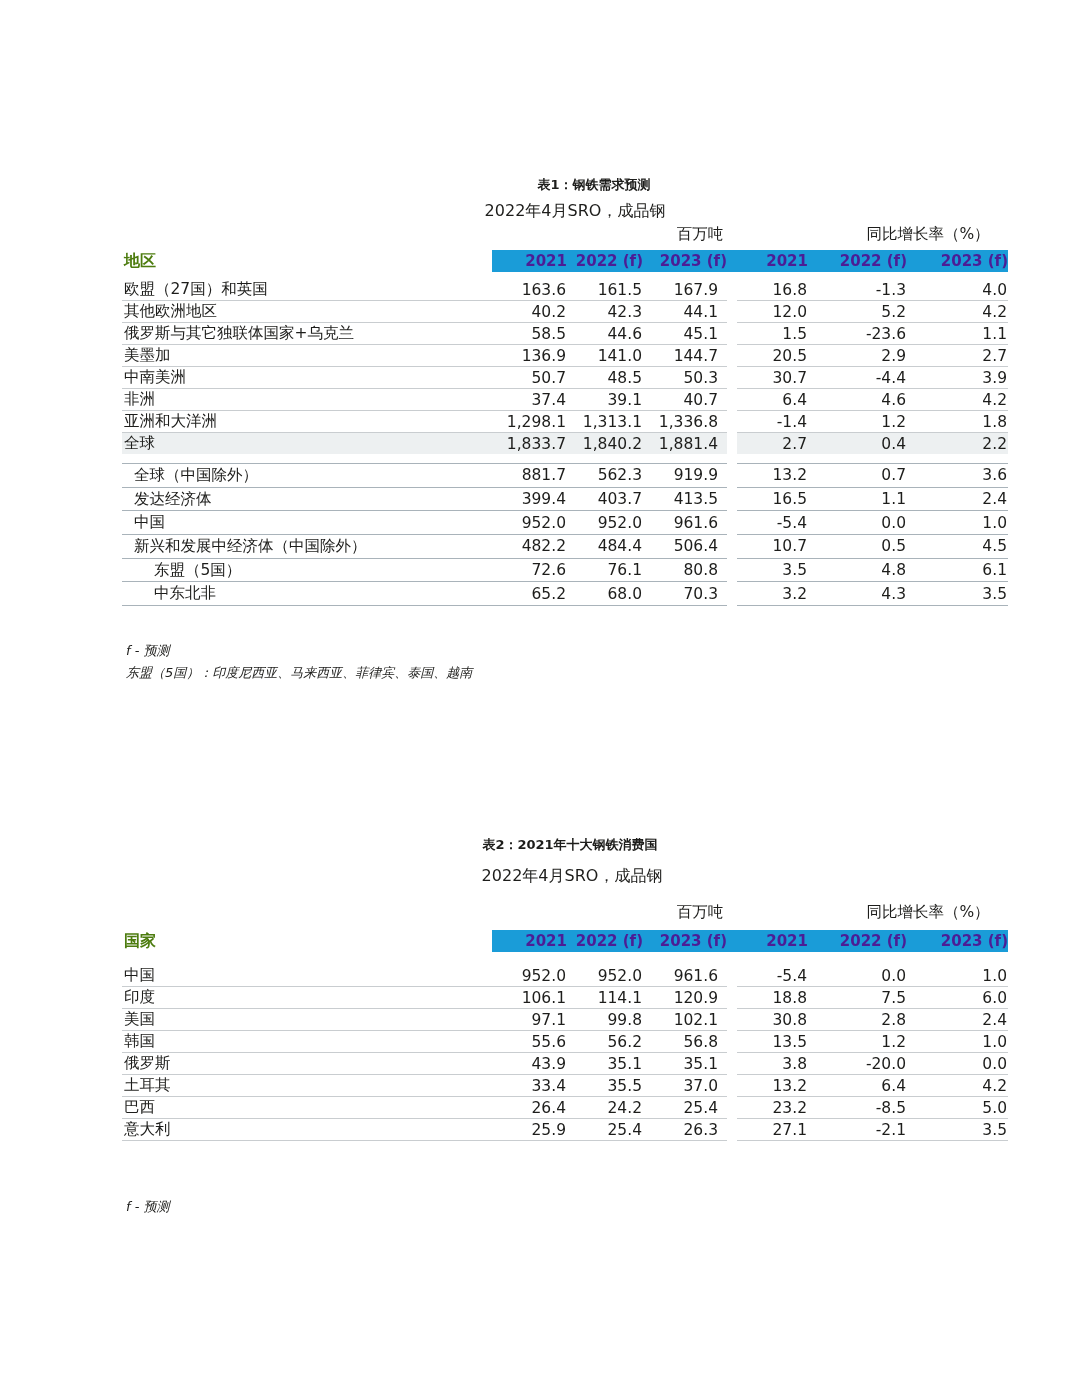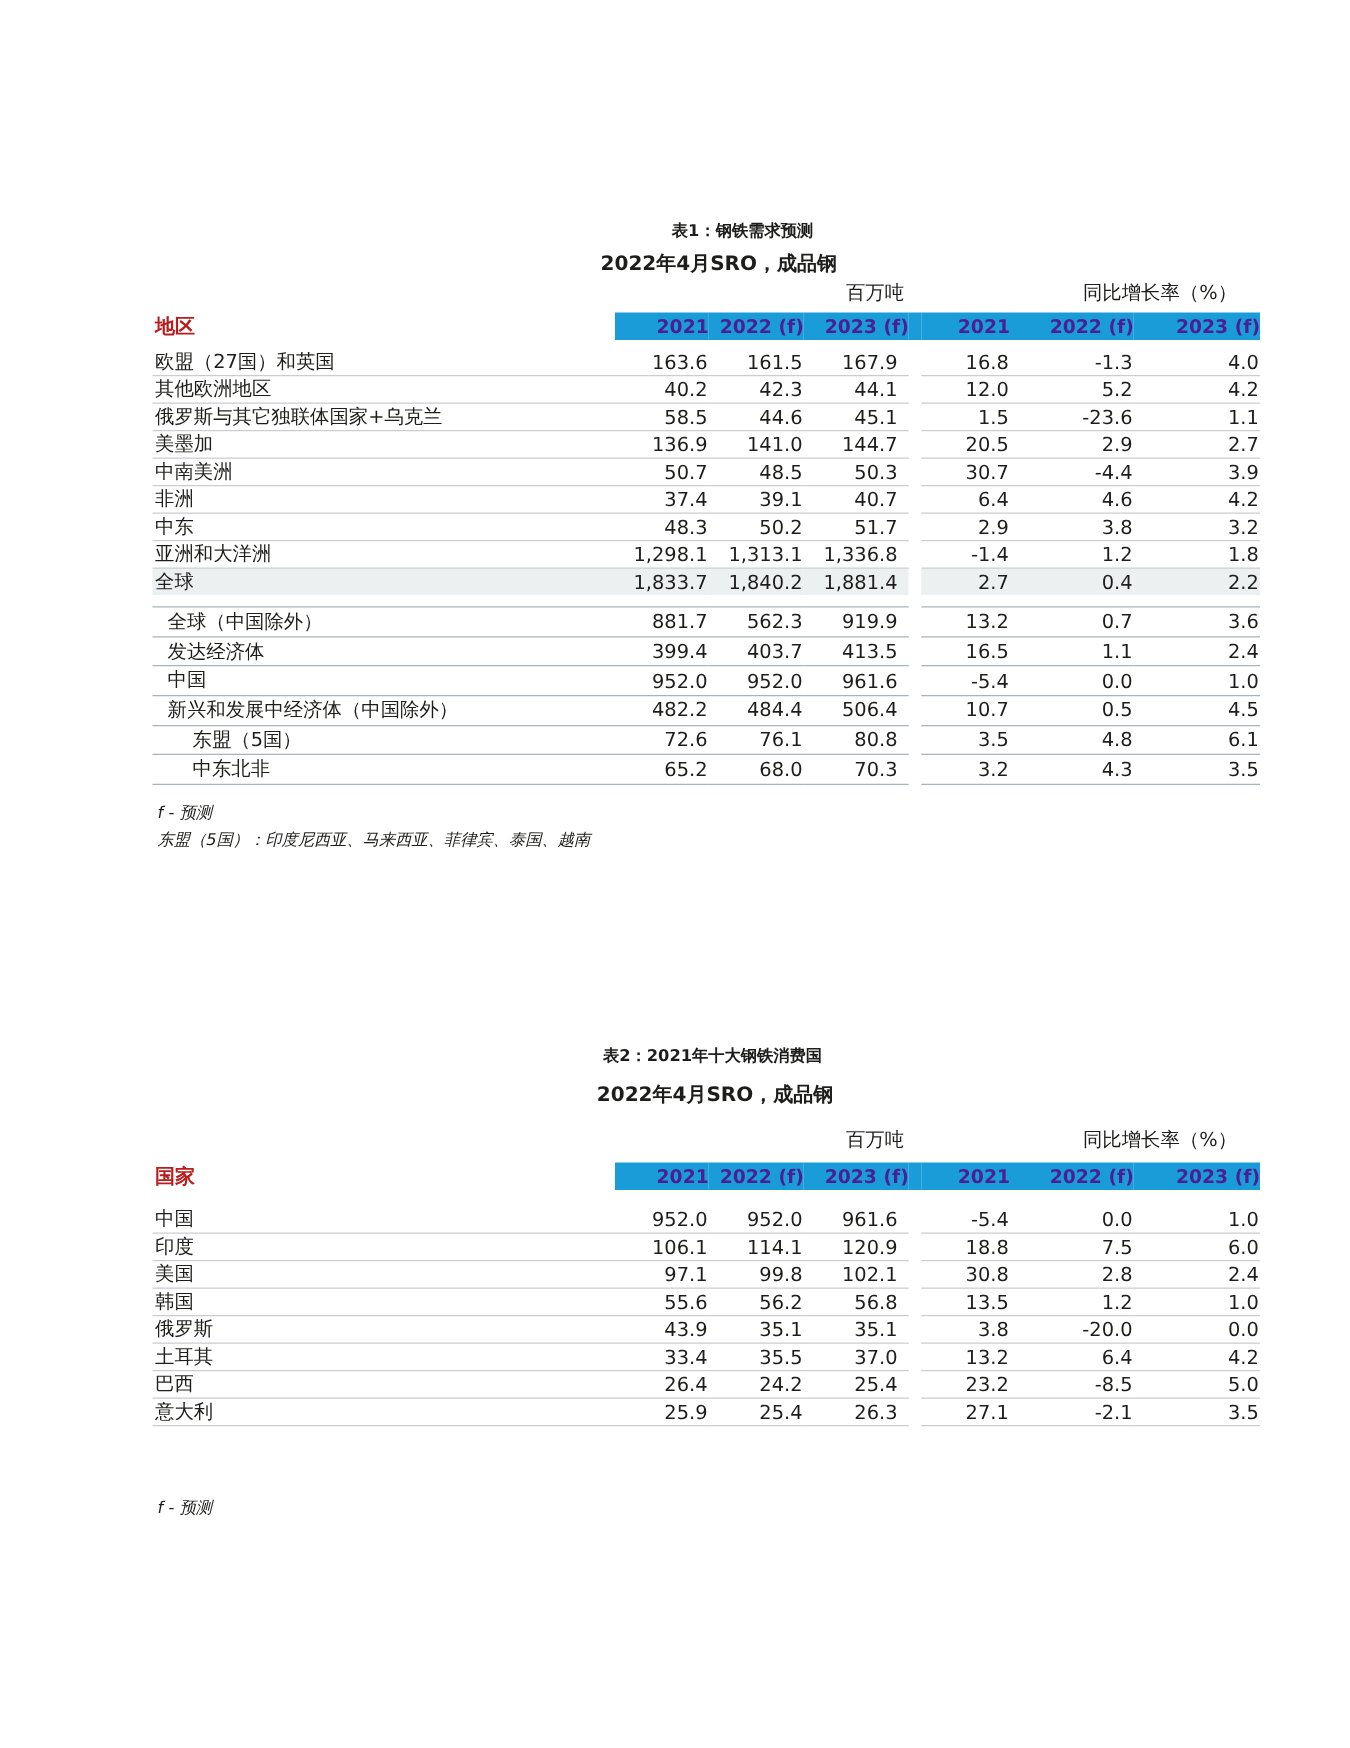--- a/index.html
+++ b/index.html
@@ -5,39 +5,39 @@
   html,body{margin:0;padding:0;}
   body{
     width:1080px;height:1398px;background:#ffffff;
     font-family:"DejaVu Sans","Liberation Sans",sans-serif;
     color:#1d1d1b;
   }
   .page{position:relative;width:1080px;height:1398px;background:#fff;overflow:hidden;}
 
   .tblock{position:absolute;width:960px;text-align:center;white-space:nowrap;}
   .title{font-size:13px;font-weight:700;}
-  .subtitle{font-size:16px;font-weight:700;}
+  .subtitle{font-size:16px;font-weight:400;}
 
   .glabel{position:absolute;text-align:center;font-size:15.5px;white-space:nowrap;}
 
   table.datatable{
     position:absolute;border-collapse:collapse;table-layout:fixed;
     width:886px;font-size:15.5px;
   }
   col.c-label{width:370px;}
   col.c-n1{width:75px;} col.c-n2{width:76px;} col.c-n3{width:84px;}
   col.c-sp{width:10px;}
   col.c-g1{width:71px;} col.c-g2{width:99px;} col.c-g3{width:101px;}
 
   tr.band th{
     height:22px;background:#1a9cd8;color:#4c1d95;font-weight:700;
     font-size:15px;text-align:right;padding:0;vertical-align:middle;
   }
   tr.band th.rowhead{
-    background:transparent;color:#b91c1c;text-align:left;font-size:16px;padding-left:2px;
+    background:transparent;color:#4d7c0f;text-align:left;font-size:16px;padding-left:2px;
   }
   th.n3, td.n3{padding-right:9px;}
   th.g3, td.g3{padding-right:1px;}
 
   tr.gap td{height:7px;border:none;padding:0;}
   #t2 tr.gap td{height:13px;}
   tr.gap2 td{height:9px;border:none;padding:0;}
 
   tr.data-row td{
     padding-top:0;padding-bottom:0;vertical-align:middle;
@@ -148,30 +148,20 @@
           <td class="label ind0">非洲</td>
           <td class="num n1">37.4</td>
           <td class="num n2">39.1</td>
           <td class="num n3">40.7</td>
           <td class="sp"></td>
           <td class="num g1">6.4</td>
           <td class="num g2">4.6</td>
           <td class="num g3">4.2</td>
         </tr>
         <tr class="data-row sec0">
-          <td class="label ind0">中东</td>
-          <td class="num n1">48.3</td>
-          <td class="num n2">50.2</td>
-          <td class="num n3">51.7</td>
-          <td class="sp"></td>
-          <td class="num g1">2.9</td>
-          <td class="num g2">3.8</td>
-          <td class="num g3">3.2</td>
-        </tr>
-        <tr class="data-row sec0">
           <td class="label ind0">亚洲和大洋洲</td>
           <td class="num n1">1,298.1</td>
           <td class="num n2">1,313.1</td>
           <td class="num n3">1,336.8</td>
           <td class="sp"></td>
           <td class="num g1">-1.4</td>
           <td class="num g2">1.2</td>
           <td class="num g3">1.8</td>
         </tr>
         <tr class="data-row sec0 hl">

